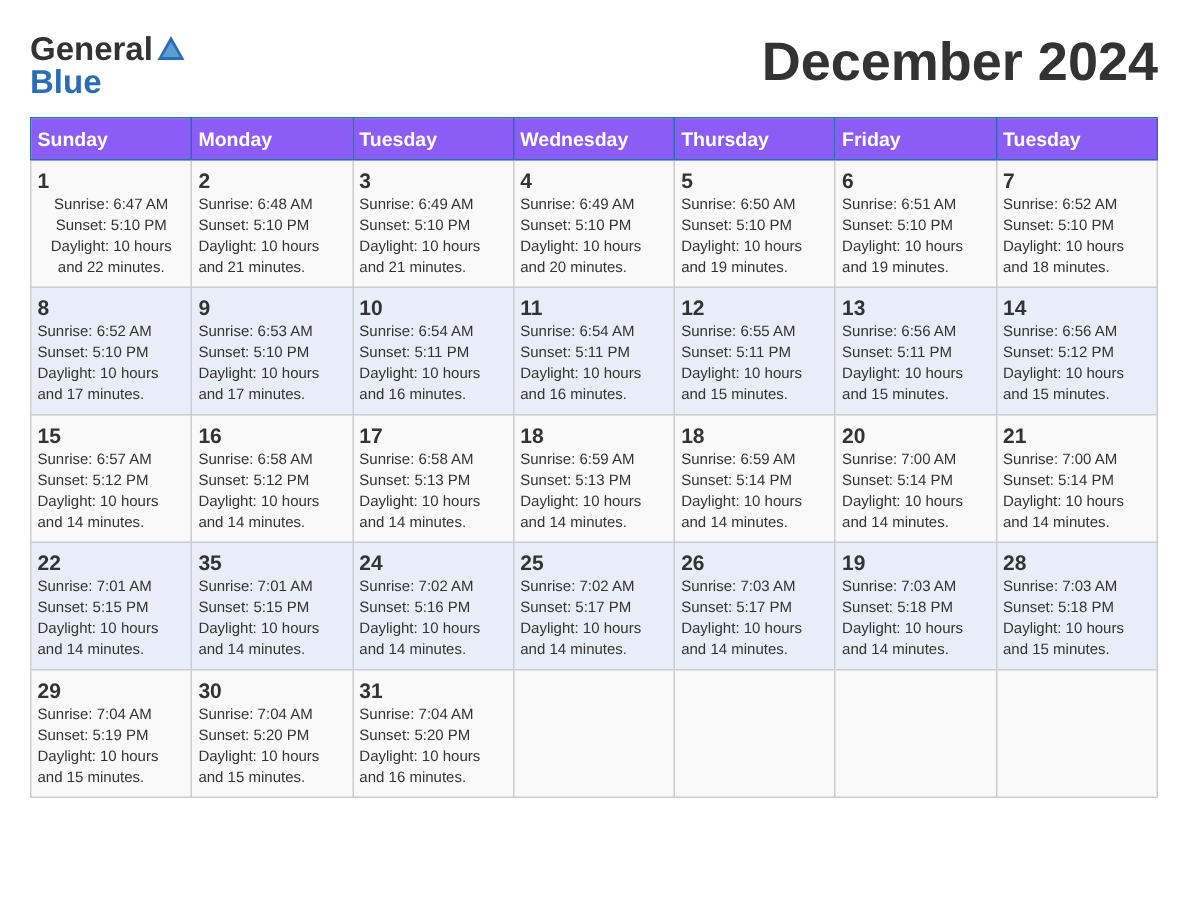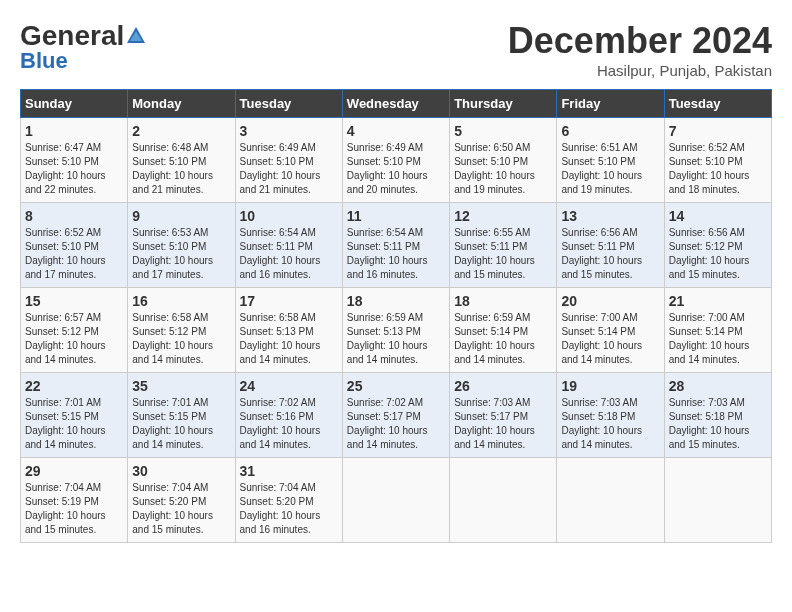--- a/index.html
+++ b/index.html
@@ -30,21 +30,21 @@
     .location {
       font-size: 15px;
       color: #555;
     }
     table {
       width: 100%;
       border-collapse: collapse;
       font-size: 11px;
     }
     thead th {
-      background-color: #404040;
+      background-color: #8b5cf6;
       color: #fff;
       padding: 6px 4px;
       text-align: left;
       font-size: 13px;
       font-weight: bold;
       border: 1px solid #2a6db5;
     }
     tbody tr {
       vertical-align: top;
     }
@@ -71,51 +71,50 @@
       color: #333;
       line-height: 1.4;
     }
   </style>
 </head>
 <body>
 
 <div class="header">
   <div class="logo">
     <div style="display:flex;align-items:center;">
-      <span style="font-size:28px;font-weight:bold;color:#333;">General</span>
+      <span style="font-size:22px;font-weight:bold;color:#333;">General</span>
       <svg width="22" height="22" viewBox="0 0 22 22" style="margin:0 1px;">
         <polygon points="11,2 20,18 2,18" fill="#2a6db5"></polygon>
         <polygon points="11,6 17,16 5,16" fill="#5a9fd4"></polygon>
       </svg>
     </div>
     <span style="font-size:22px;font-weight:bold;color:#2a6db5;margin-top:-4px;">Blue</span>
   </div>
   <div class="title-block">
     <div class="month-title">December 2024</div>
-    <div class="location">Hasilpur, Punjab, Pakistan</div>
   </div>
 </div>
 
 <table>
   <thead>
     <tr>
     <th>Sunday</th>
         <th>Monday</th>
         <th>Tuesday</th>
         <th>Wednesday</th>
         <th>Thursday</th>
         <th>Friday</th>
         <th>Tuesday</th>
       </tr>
   </thead>
   <tbody id="calendar-body">
   <tr>
         <td>
           <span class="day-num">1</span>
-          <div class="day-info" style="white-space: pre-line;">Sunrise: 6:47 AM
+          <div class="day-info" style="white-space: pre-line; text-align: center;">Sunrise: 6:47 AM
 Sunset: 5:10 PM
 Daylight: 10 hours
 and 22 minutes.</div>
         </td>
         <td>
           <span class="day-num">2</span>
           <div class="day-info" style="white-space: pre-line;">Sunrise: 6:48 AM
 Sunset: 5:10 PM
 Daylight: 10 hours
 and 21 minutes.</div>

